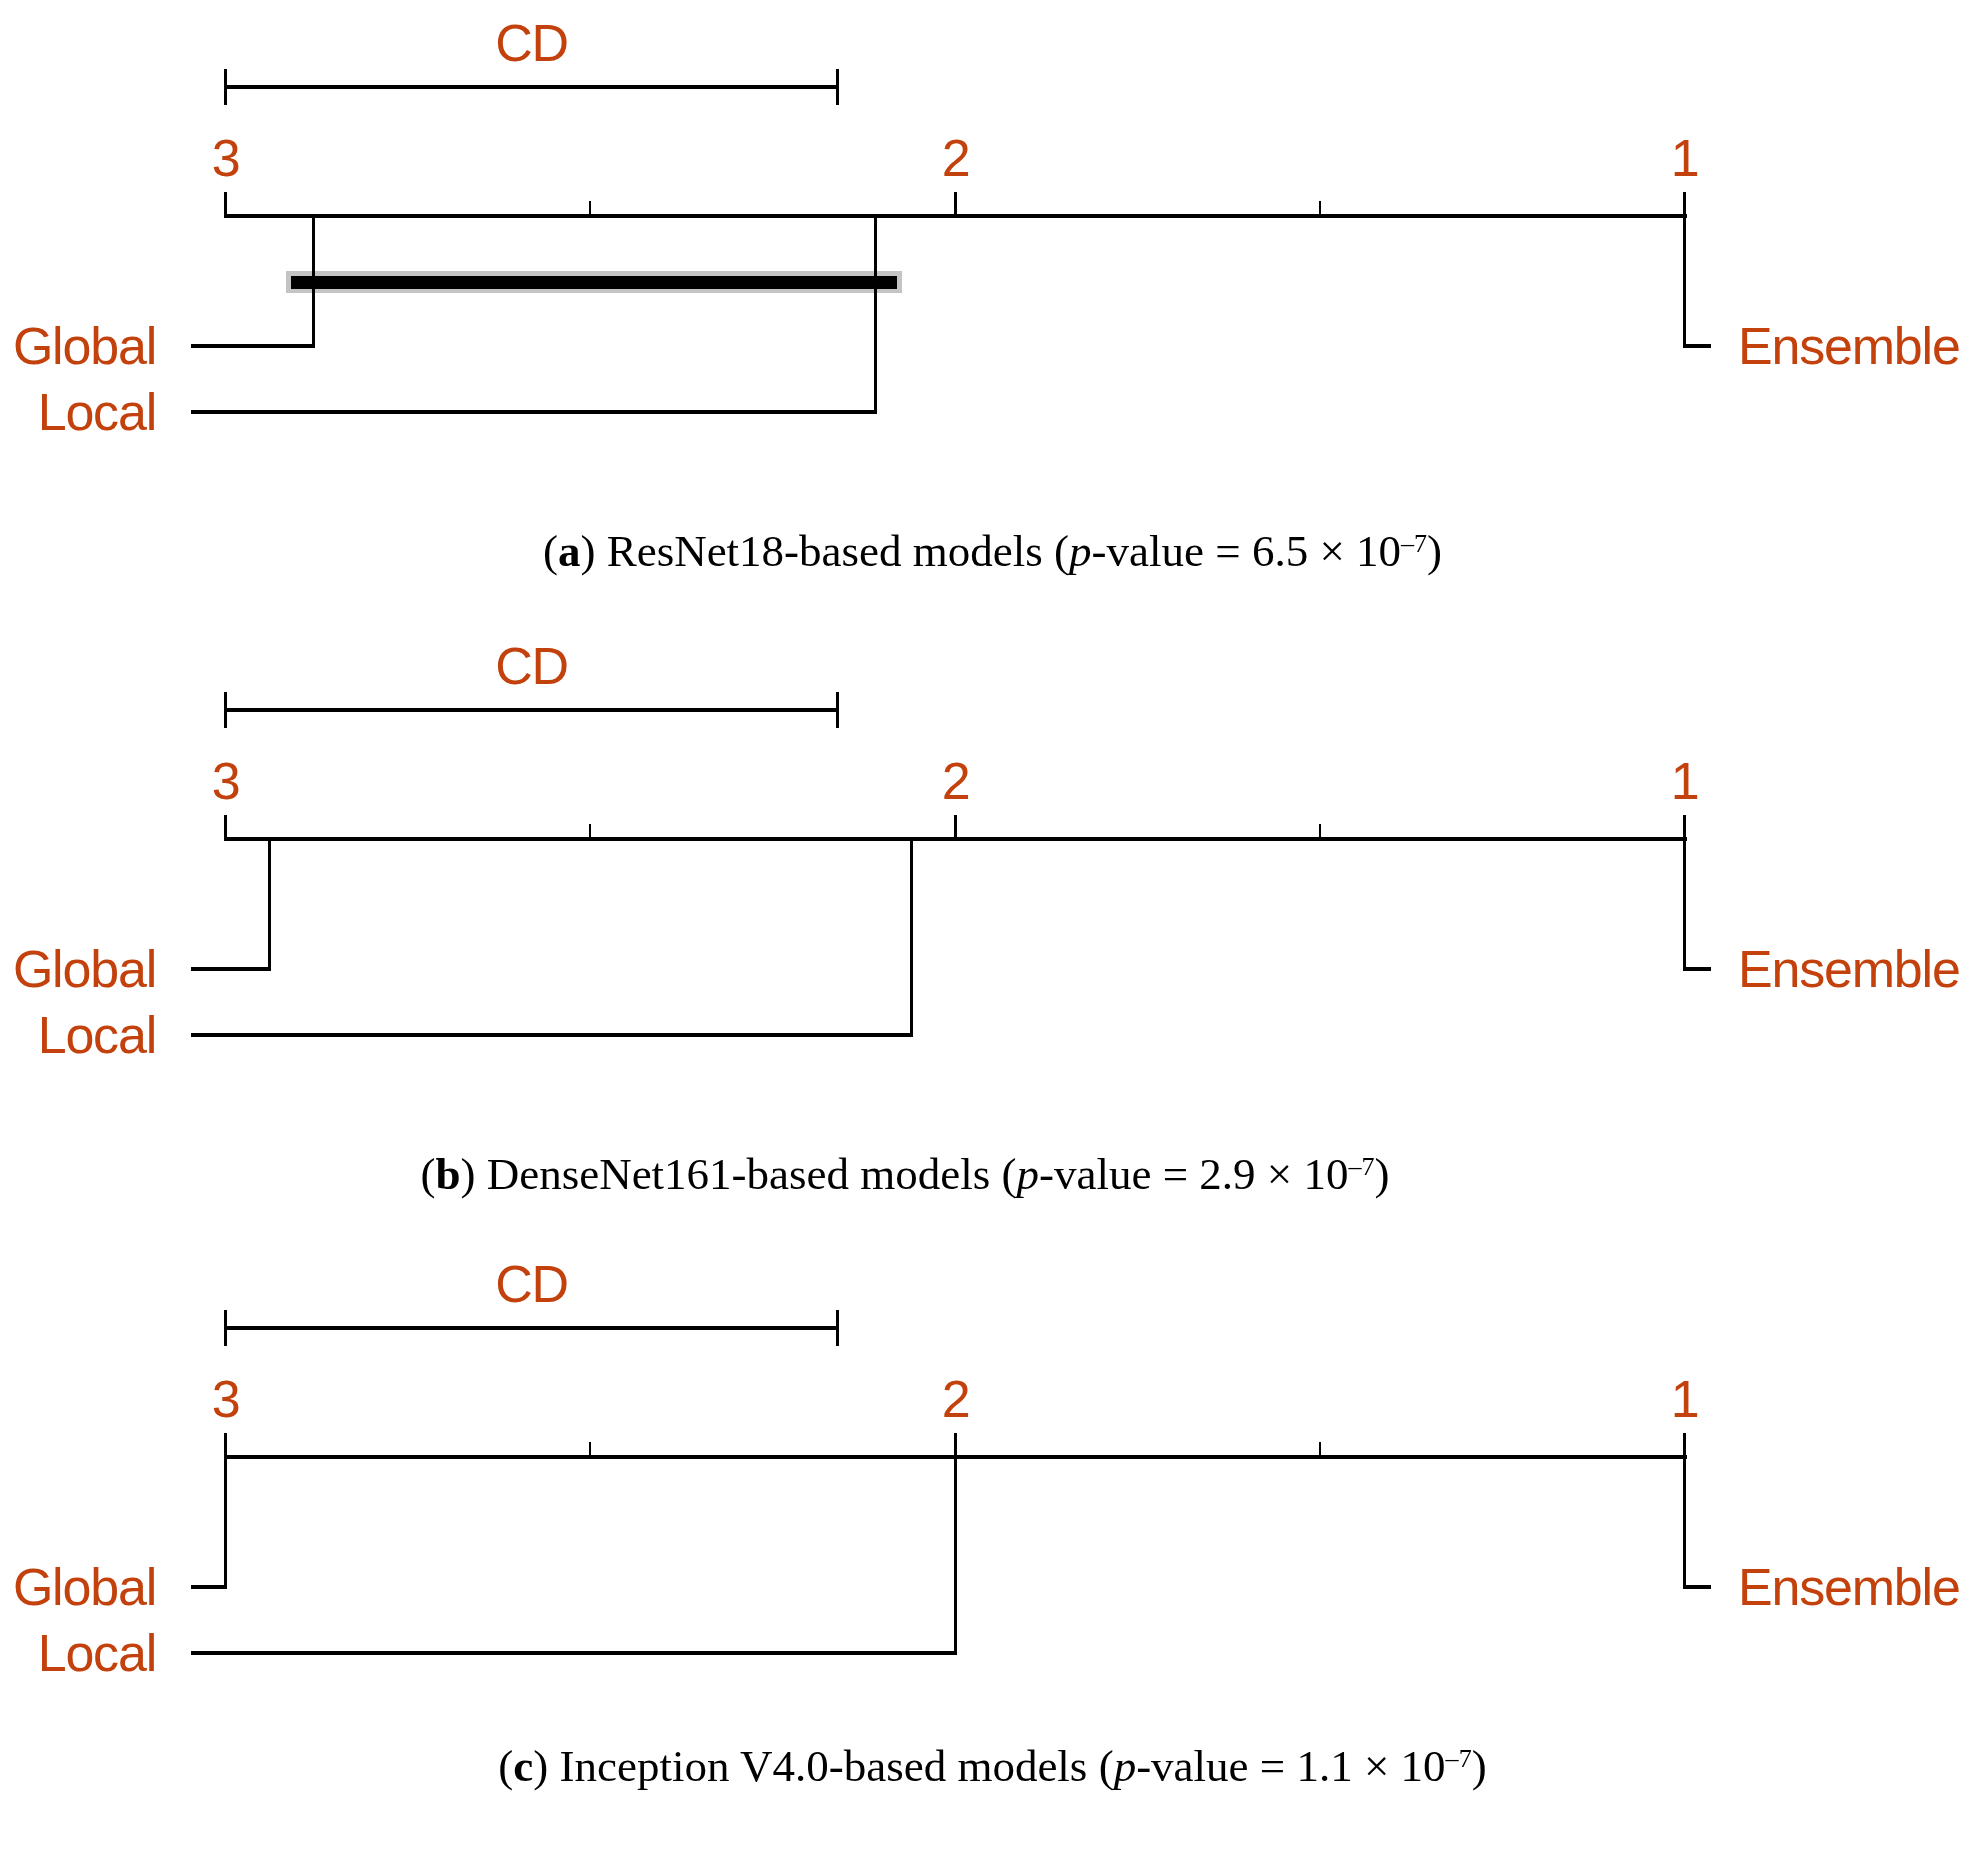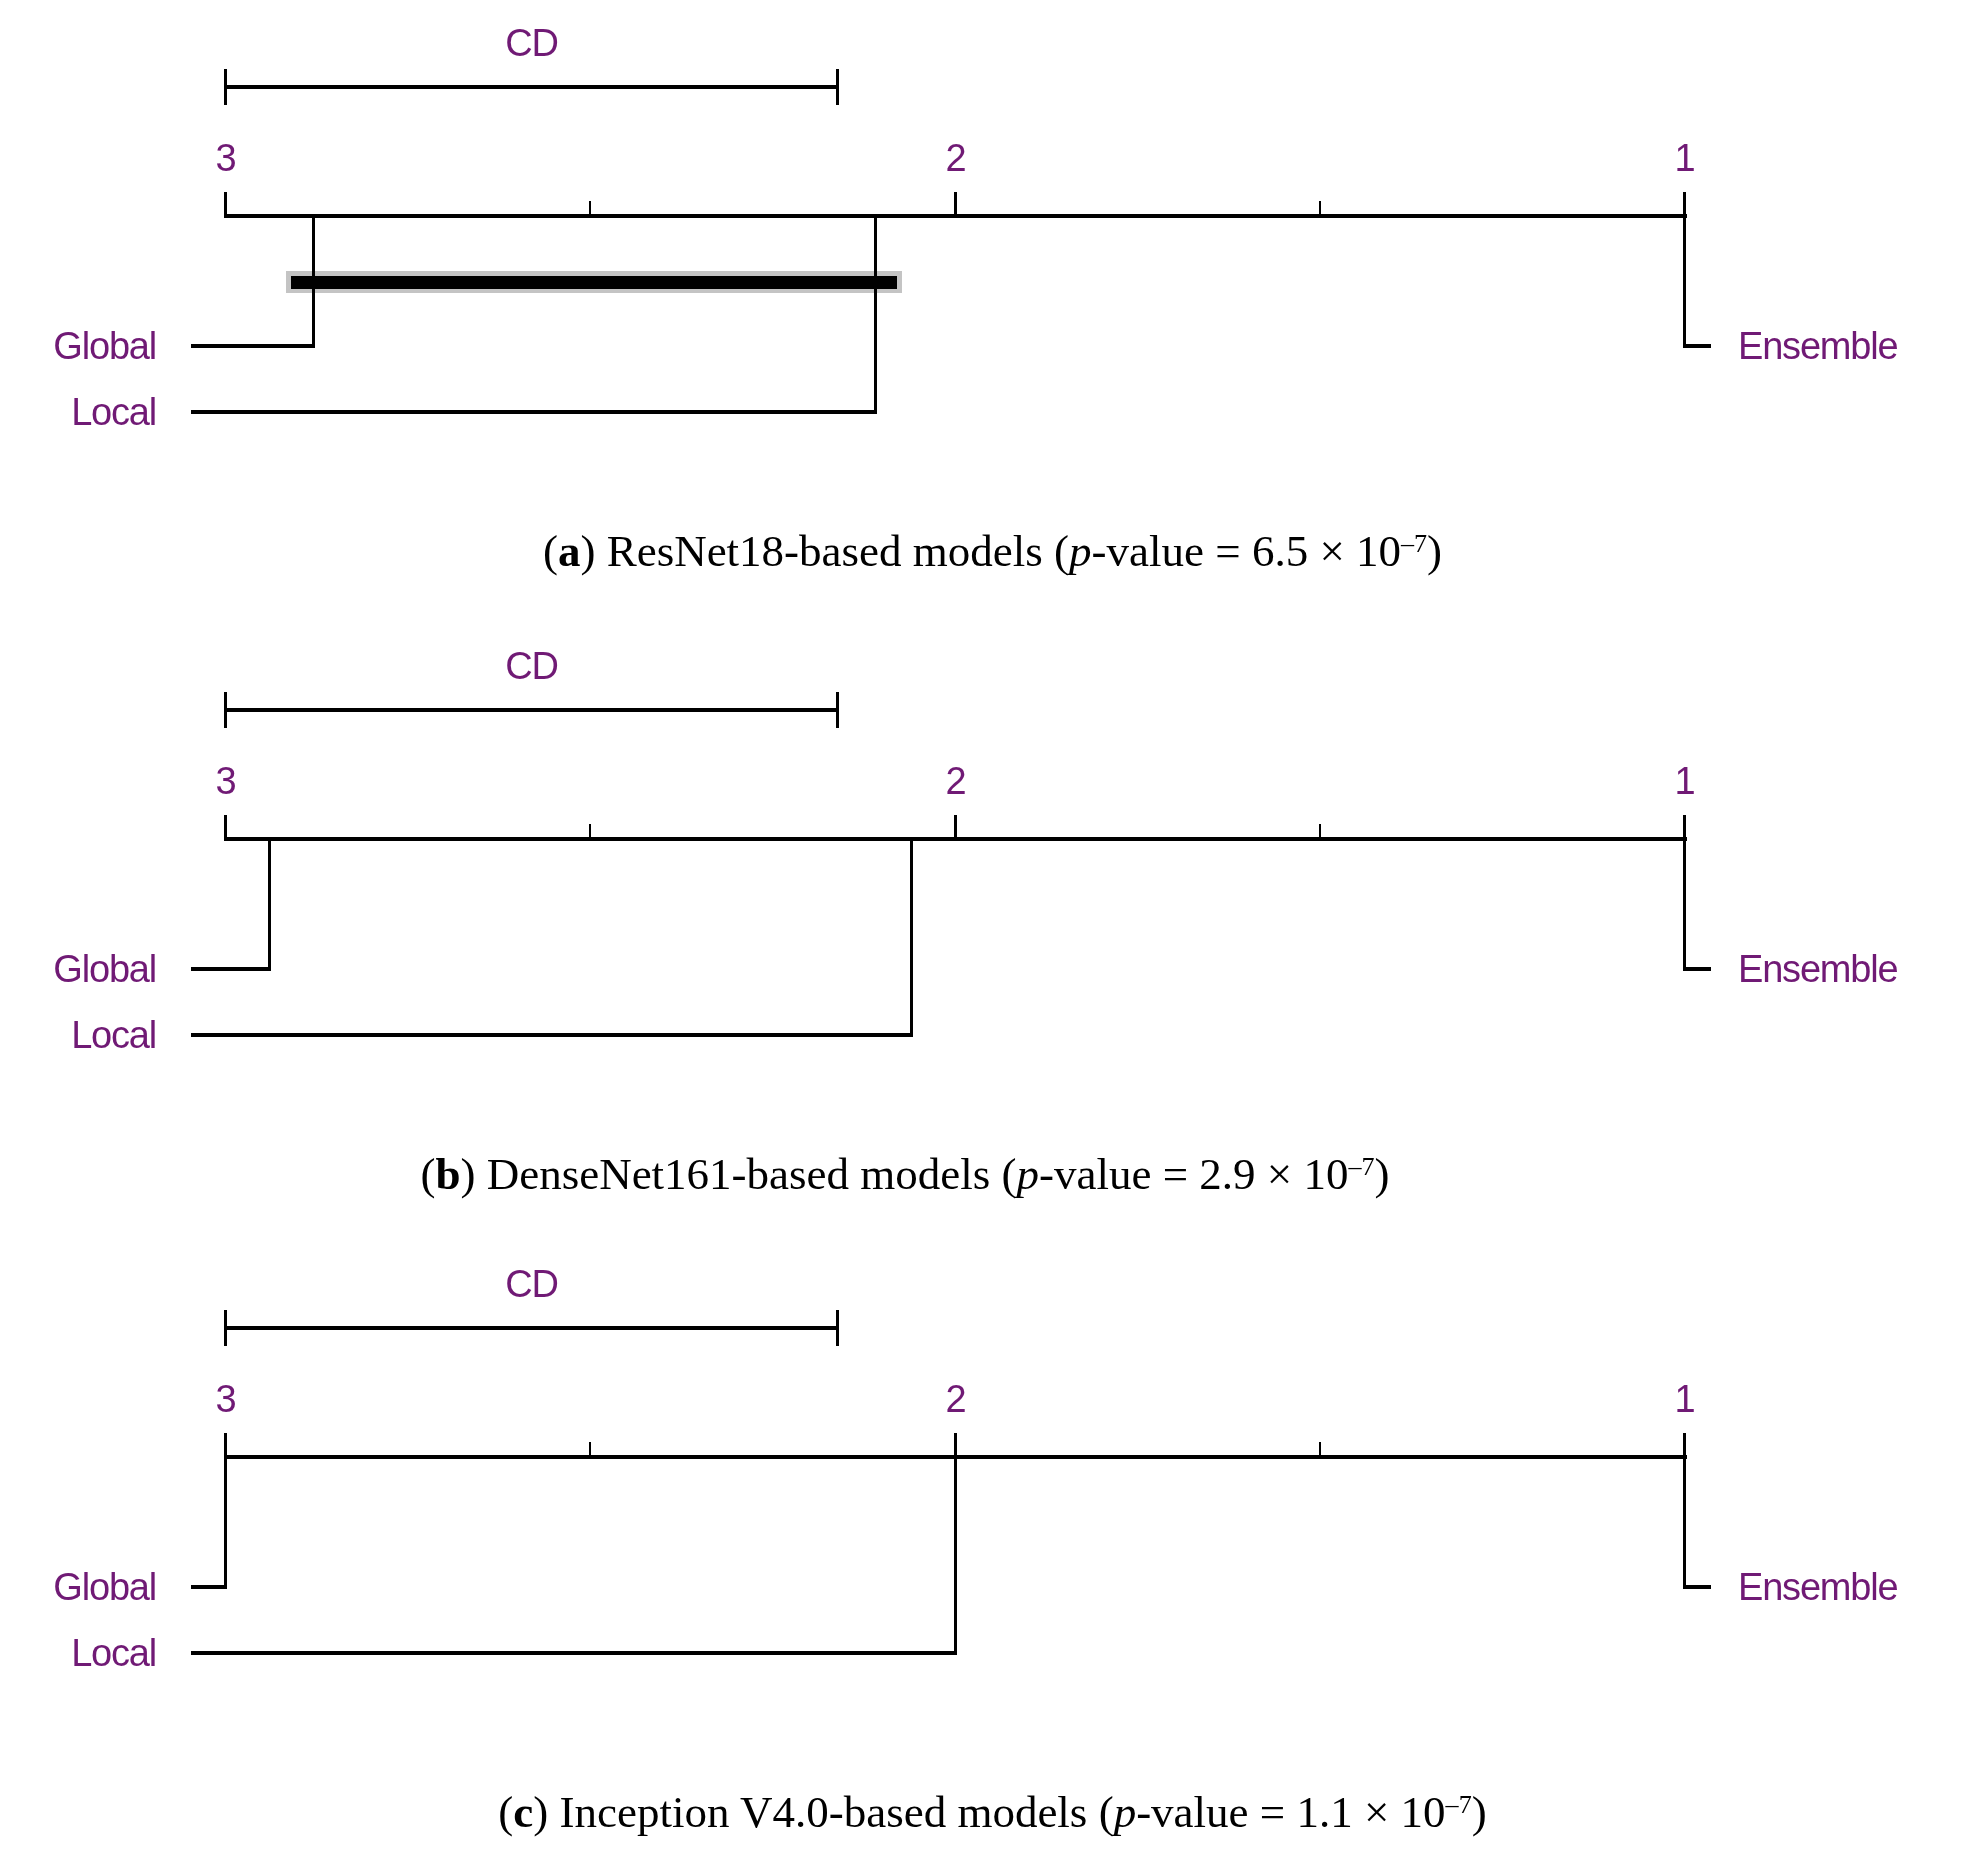--- a/index.html
+++ b/index.html
@@ -1,17 +1,17 @@
 <!DOCTYPE html>
 <html style="font-size:10px"><head>
 <meta charset="utf-8">
 <style>
   html,body{margin:0;padding:0;background:#ffffff;}
   #figure{position:relative;width:1985px;height:1858px;background:#ffffff;overflow:hidden;}
-  .slabel{font-family:"Liberation Sans","DejaVu Sans",sans-serif;font-size:38px;color:#701a75;letter-spacing:-1.2px;}
+  .slabel{font-family:"Liberation Sans","DejaVu Sans",sans-serif;font-size:52px;color:#c2410c;letter-spacing:-1.2px;}
   .caption{font-family:"Liberation Serif","DejaVu Serif",serif;font-size:45px;color:#000;white-space:nowrap;}
   .caption sup{font-size:58%;vertical-align:0.55em;line-height:0;}
   .caption b{font-weight:bold;}
   .caption i{font-style:italic;}
 </style>
 </head>
 <body>
 
 <div id="figure">
     <div style="position: absolute; left: 0px; top: 0px; width: 1985px; height: 619px;">
@@ -82,16 +82,16 @@
       <div style="position: absolute; left: 1319px; top: 201px; width: 1.9px; height: 14.3px; background: rgb(0, 0, 0);"></div>
       <div style="position: absolute; left: 224px; top: 215px; width: 2.5px; height: 133px; background: rgb(0, 0, 0);"></div>
       <div style="position: absolute; left: 191px; top: 344px; width: 36px; height: 4.4px; background: rgb(0, 0, 0);"></div>
       <div class="slabel" style="position: absolute; left: 0px; top: 316px; width: 156px; height: 60px; line-height: 60px; text-align: right;">Global</div>
       <div style="position: absolute; left: 954px; top: 215px; width: 2.5px; height: 199px; background: rgb(0, 0, 0);"></div>
       <div style="position: absolute; left: 191px; top: 410px; width: 766px; height: 4.4px; background: rgb(0, 0, 0);"></div>
       <div class="slabel" style="position: absolute; left: 0px; top: 382px; width: 156px; height: 60px; line-height: 60px; text-align: right;">Local</div>
       <div style="position: absolute; left: 1683px; top: 215px; width: 2.5px; height: 133px; background: rgb(0, 0, 0);"></div>
       <div style="position: absolute; left: 1683px; top: 344px; width: 28px; height: 4.4px; background: rgb(0, 0, 0);"></div>
       <div class="slabel" style="position: absolute; left: 1738px; top: 316px; width: 374px; height: 60px; line-height: 60px; text-align: left;">Ensemble</div>
-      <div class="caption" style="position: absolute; left: 0px; top: 545px; width: 1985px; height: 70px; text-align: center;"><span>(</span><b>c</b><span>) </span><span>Inception V4.0-based models </span><span>(</span><i>p</i><span>-value = </span><span>1.1</span><span> × 10</span><sup>–7</sup><span>)</span></div>
+      <div class="caption" style="position: absolute; left: 0px; top: 499px; width: 1985px; height: 70px; text-align: center;"><span>(</span><b>c</b><span>) </span><span>Inception V4.0-based models </span><span>(</span><i>p</i><span>-value = </span><span>1.1</span><span> × 10</span><sup>–7</sup><span>)</span></div>
     </div>
   </div>
 
 
 </body></html>

